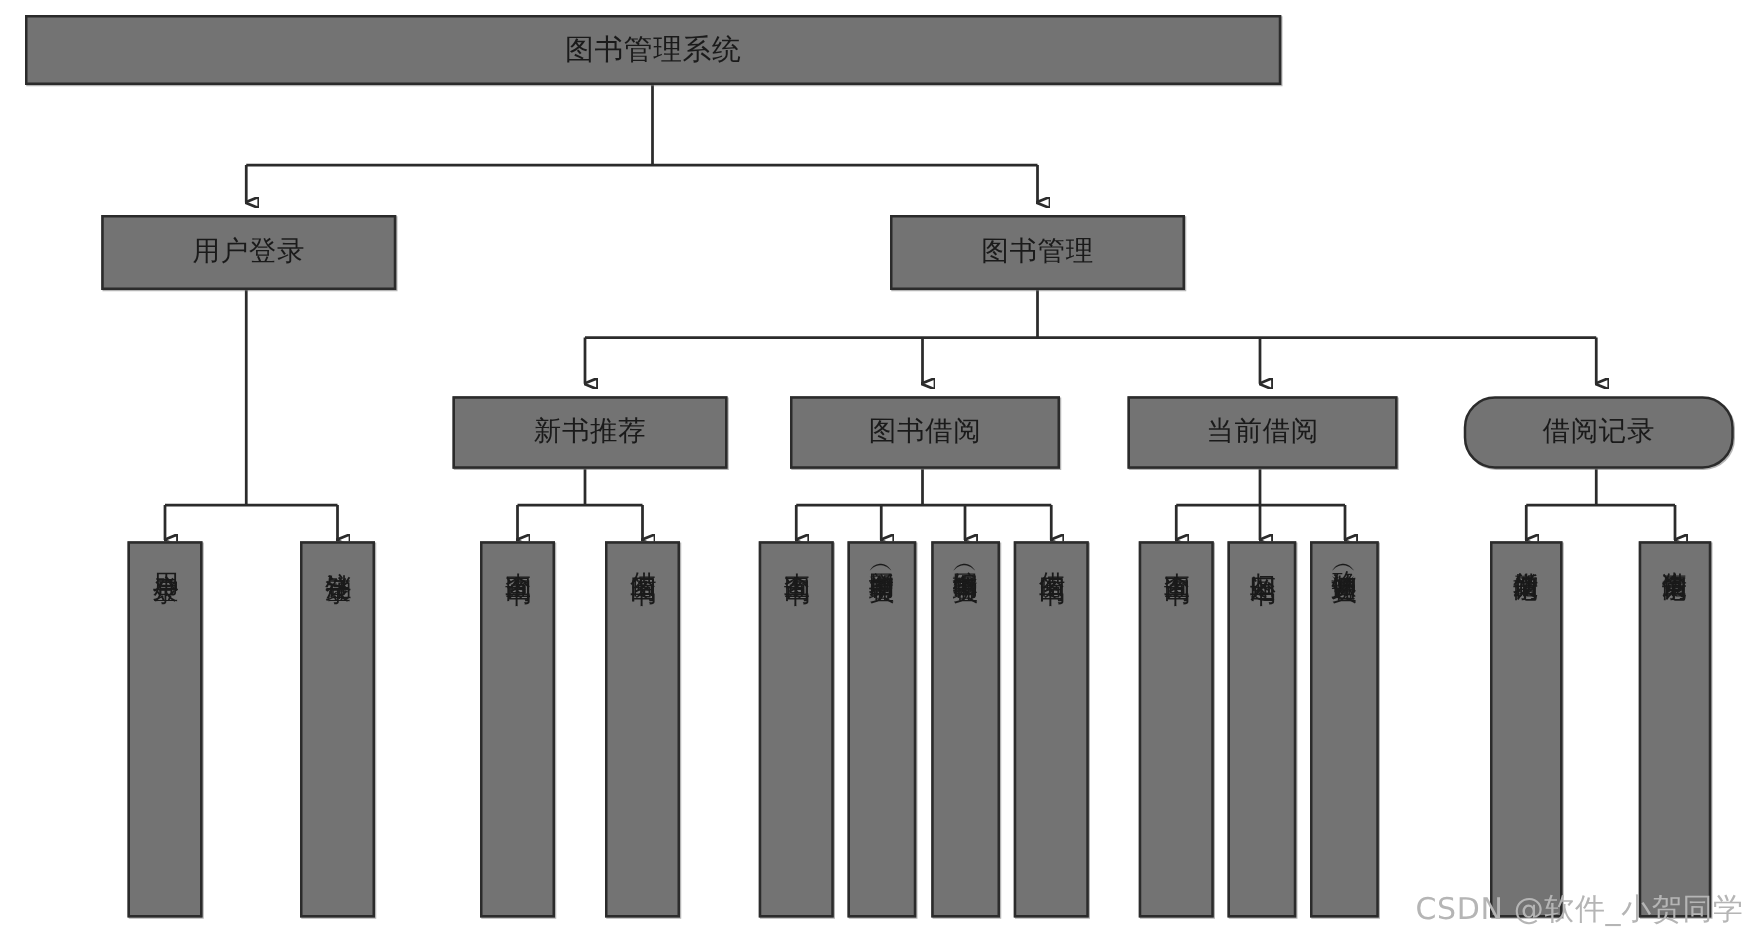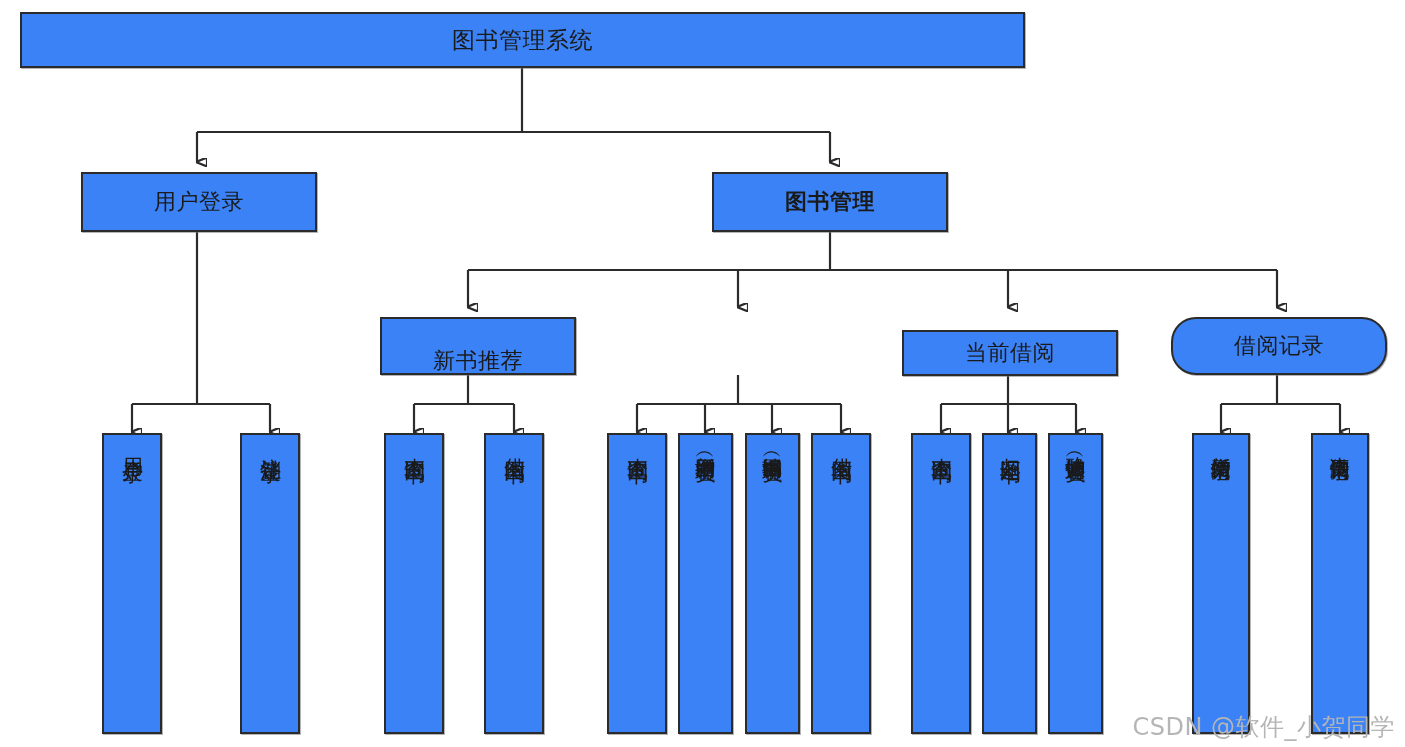--- a/index.html
+++ b/index.html
@@ -10,21 +10,21 @@
     font-family:"DejaVu Sans","Liberation Sans",sans-serif;
     overflow:hidden;
     position:relative;
   }
   #diagram{
     position:absolute;left:0;top:0;width:1405px;height:747px;
   }
   .node{
     position:absolute;
     box-sizing:border-box;
-    background:#3b82f6;
+    background:#737373;
     border:2px solid #2b2b2b;
     box-shadow:1px 1px 0 rgba(120,120,120,.55);
     display:flex;
     align-items:center;
     justify-content:center;
     color:#1a1a1a;
   }
   .node .lbl{
     display:block;
     text-align:center;
@@ -123,30 +123,33 @@
   </svg>
 
   <div class="node h root" style="left:20px;top:12px;width:1005px;height:56px;">
     <span class="lbl">图书管理系统</span>
   </div>
 
   <div class="node h" style="left:81px;top:172px;width:236px;height:60px;">
     <span class="lbl">用户登录</span>
   </div>
 
-  <div class="node h" style="left:712px;top:172px;width:236px;height:60px;font-weight:bold;">
+  <div class="node h" style="left:712px;top:172px;width:236px;height:60px;">
     <span class="lbl">图书管理</span>
   </div>
 
-  <div class="node h" style="left:380px;top:317px;width:196px;height:58px;align-items:flex-end;">
+  <div class="node h" style="left:362px;top:317px;width:220px;height:58px;">
     <span class="lbl">新书推荐</span>
   </div>
 
-
-  <div class="node h" style="left:902px;top:330px;width:216px;height:46px;">
+  <div class="node h" style="left:632px;top:317px;width:216px;height:58px;">
+    <span class="lbl">图书借阅</span>
+  </div>
+
+  <div class="node h" style="left:902px;top:317px;width:216px;height:58px;">
     <span class="lbl">当前借阅</span>
   </div>
 
   <div class="node h" style="left:1171px;top:317px;width:216px;height:58px;border-radius:25px;">
     <span class="lbl">借阅记录</span>
   </div>
 
   <div class="node v" style="left:102px;top:433px;width:60px;height:301px;">
     <span class="lbl">用户登录</span>
   </div>

